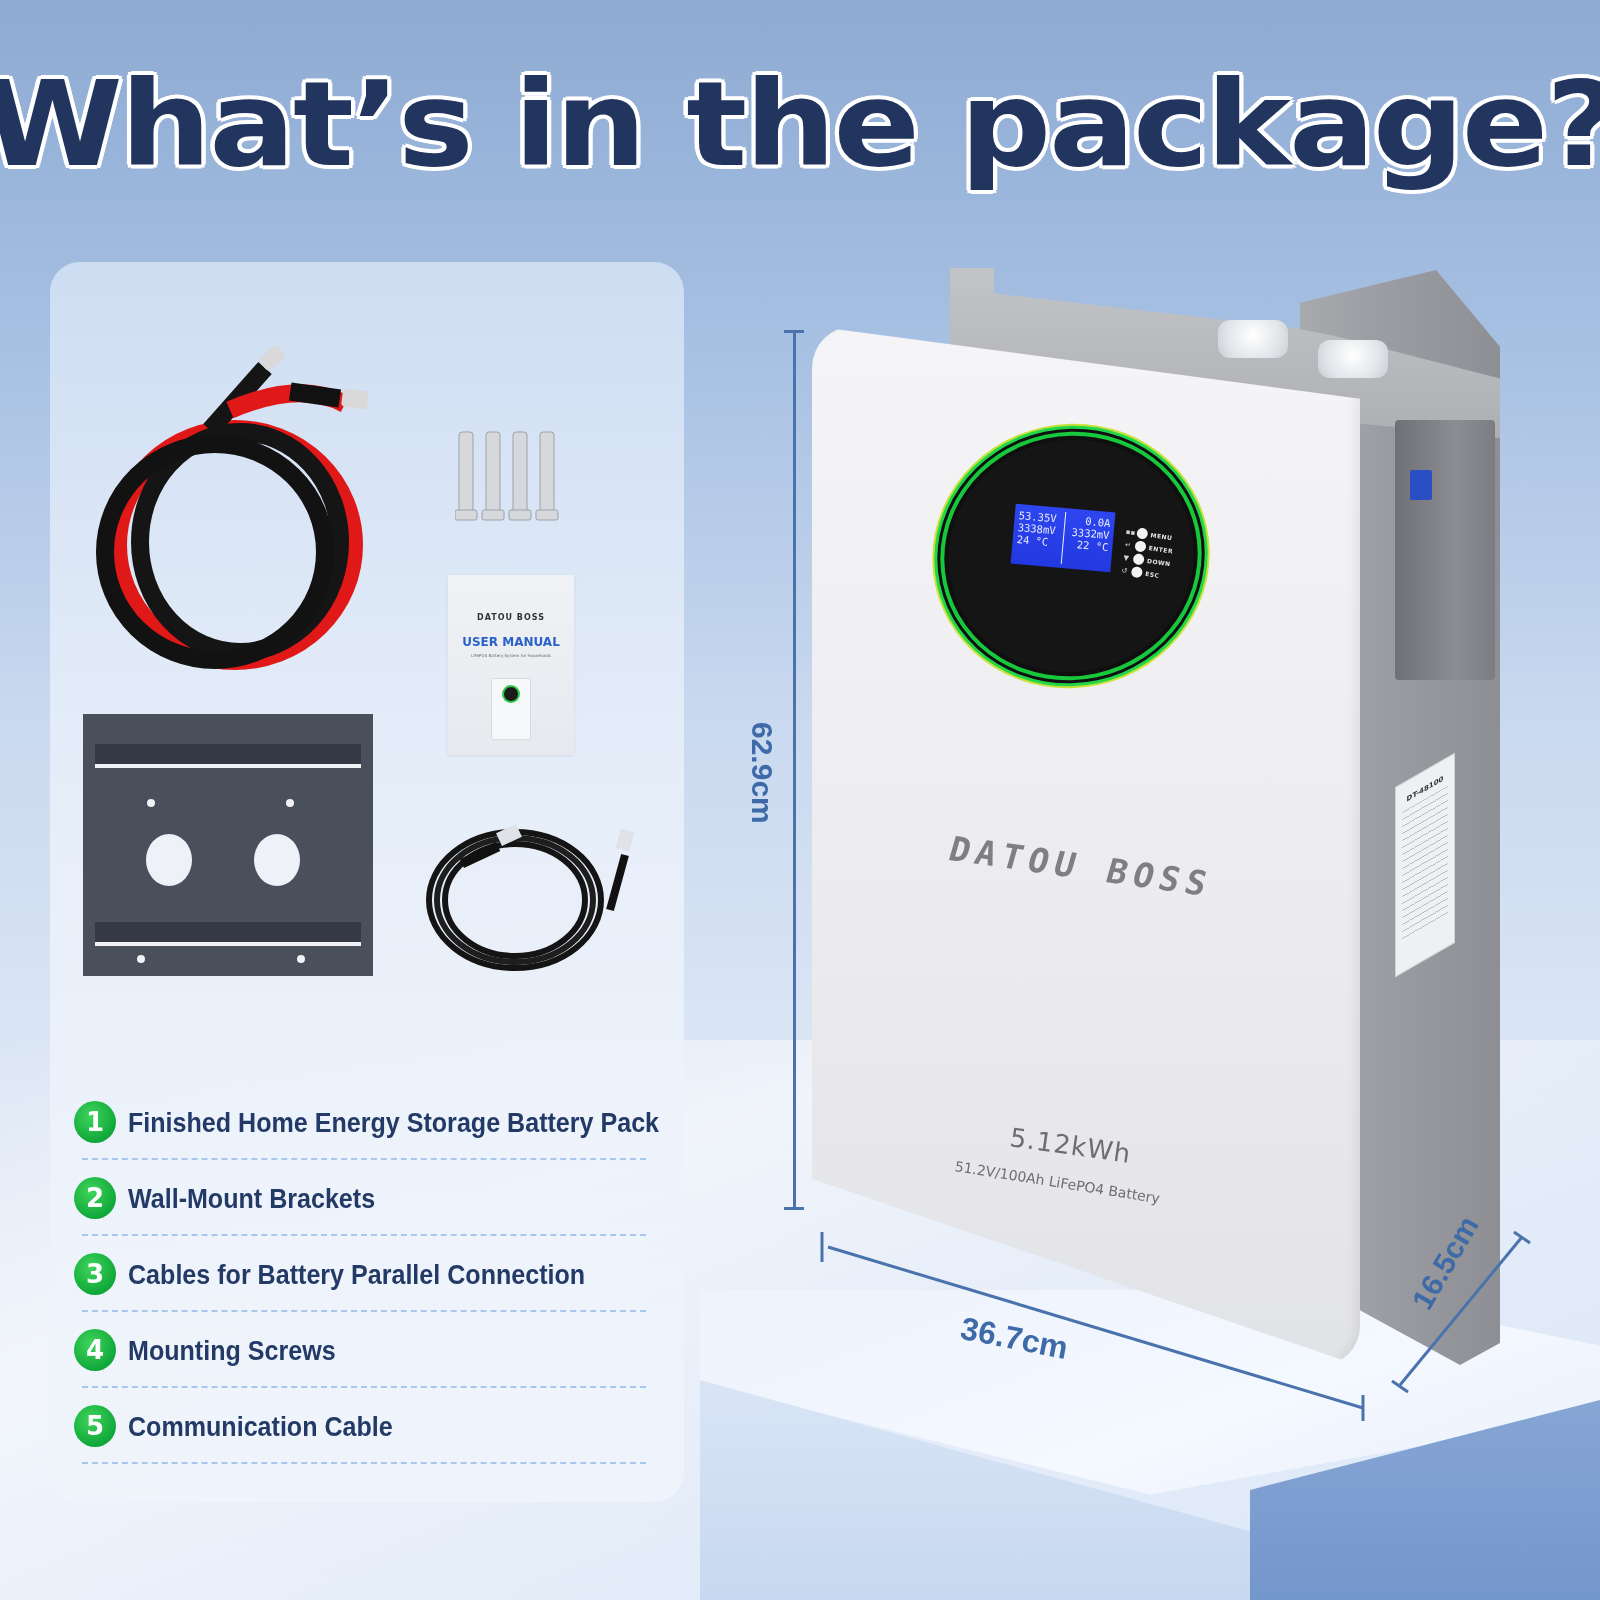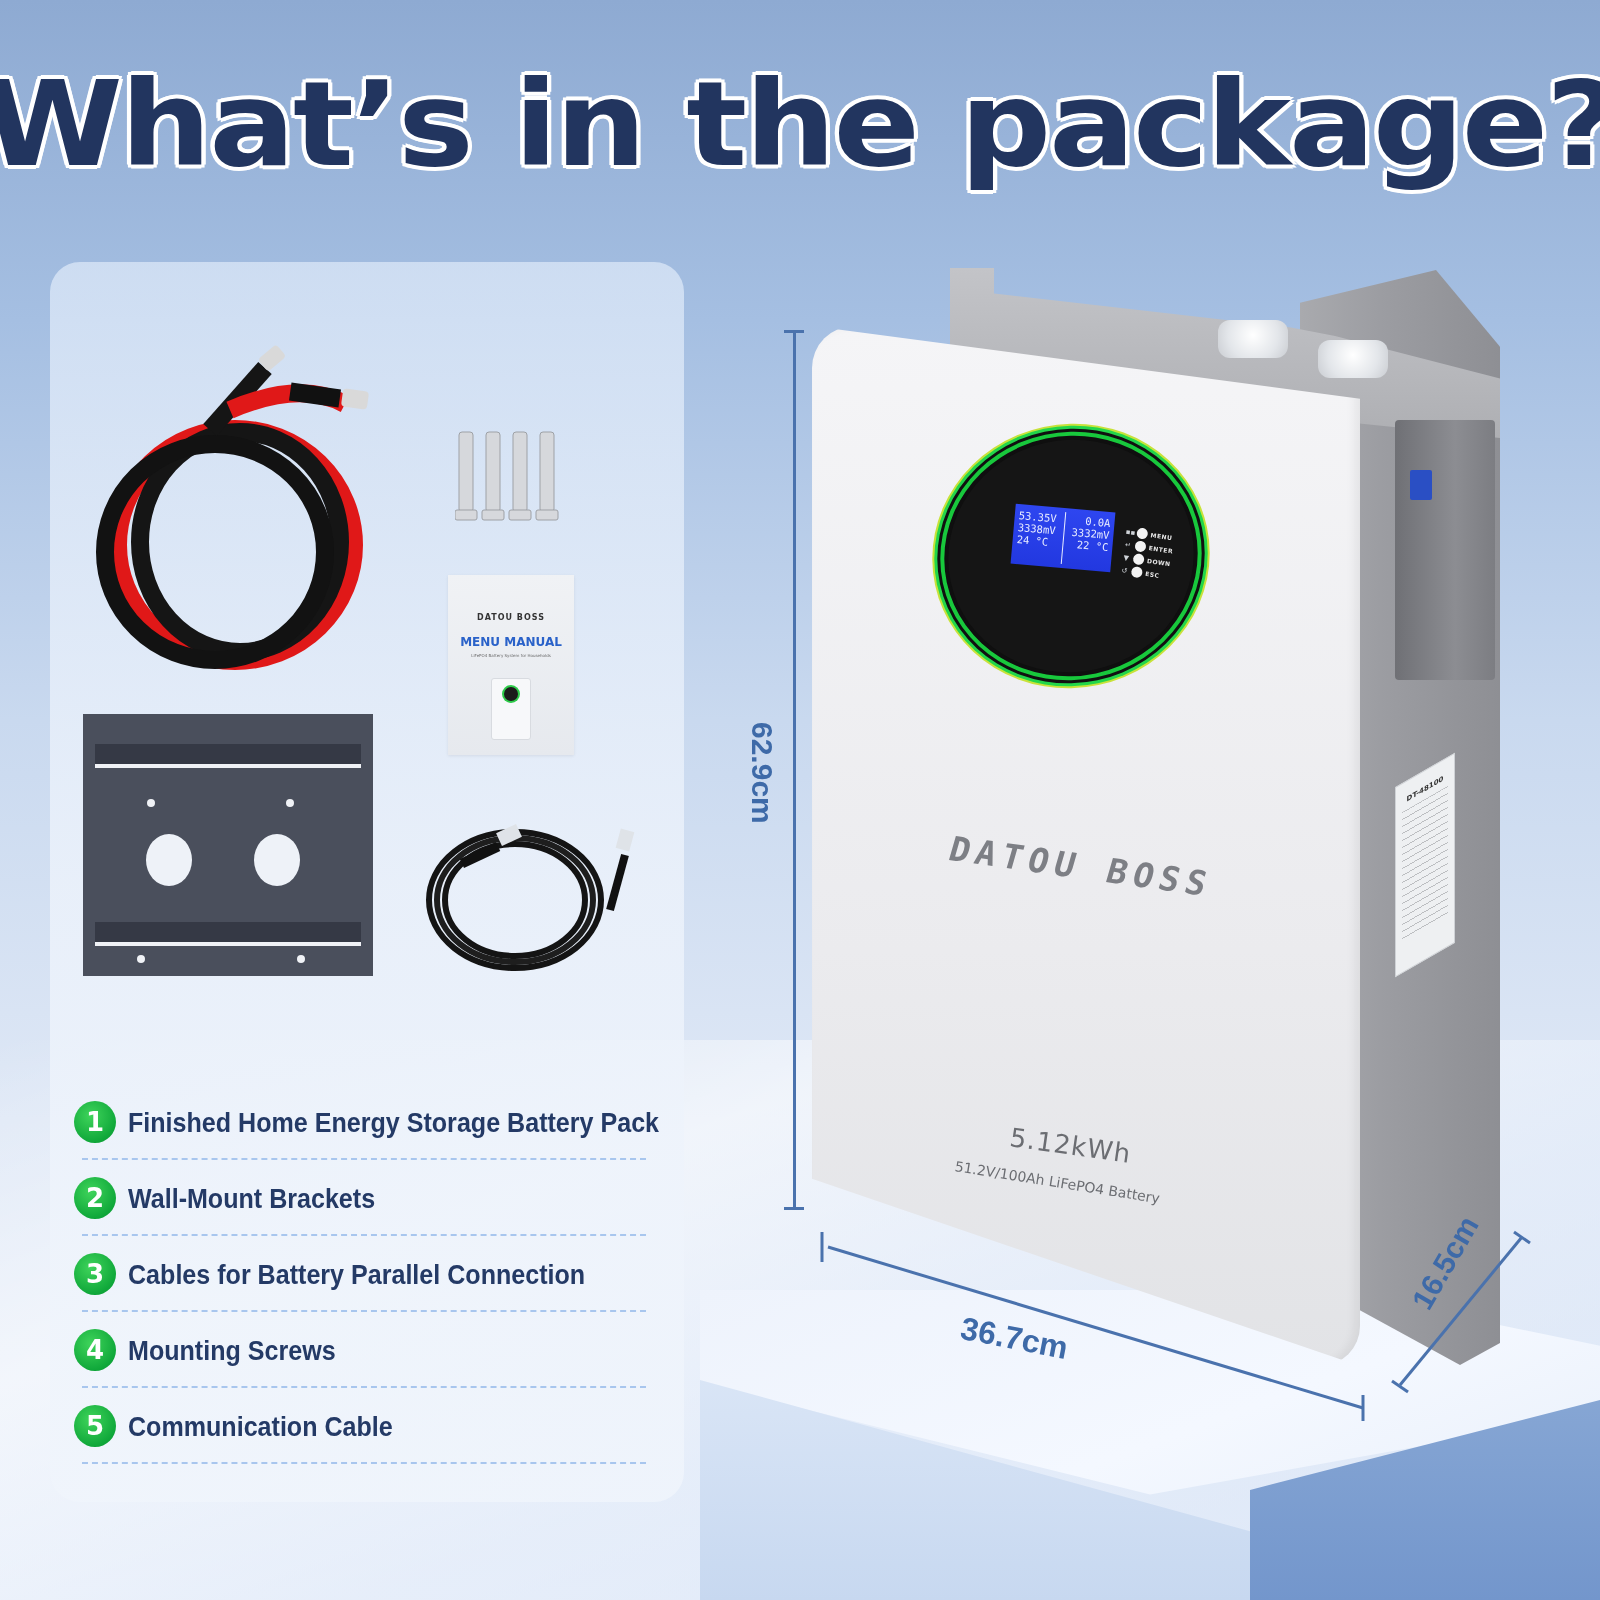--- a/index.html
+++ b/index.html
@@ -227,21 +227,21 @@
       <rect x="27" y="80" width="22" height="10" rx="2"></rect>
     <rect x="58" y="2" width="14" height="80" rx="3"></rect>
       <rect x="54" y="80" width="22" height="10" rx="2"></rect>
     <rect x="85" y="2" width="14" height="80" rx="3"></rect>
       <rect x="81" y="80" width="22" height="10" rx="2"></rect>
   </g>
 </svg>
 
 <div class="manual">
   <div class="brand">DATOU BOSS</div>
-  <div class="title-m">MENU MANUAL</div>
+  <div class="title-m">USER MANUAL</div>
   <div class="sub">LiFePO4 Battery System for Households</div>
   <div class="mini-batt"></div>
 </div>
 
 <svg class="bracket" viewBox="0 0 290 262">
   <rect x="0" y="0" width="290" height="262" fill="#4a4f5c"></rect>
   <rect x="12" y="30" width="266" height="20" fill="#353945"></rect>
   <rect x="12" y="50" width="266" height="4" fill="#f0f2f6"></rect>
   <rect x="12" y="208" width="266" height="20" fill="#353945"></rect>
   <rect x="12" y="228" width="266" height="4" fill="#f0f2f6"></rect>

